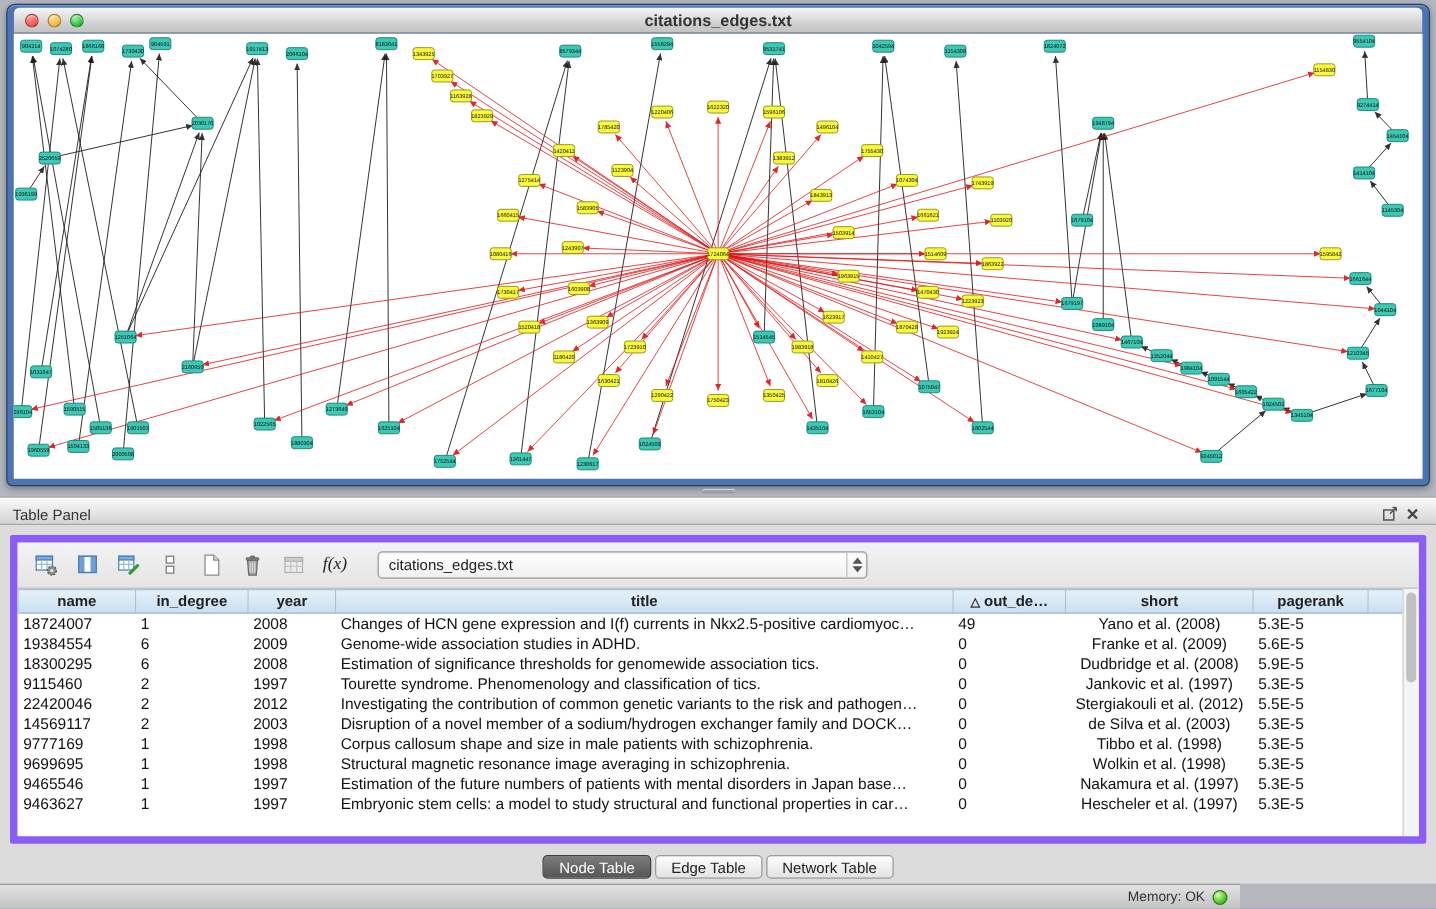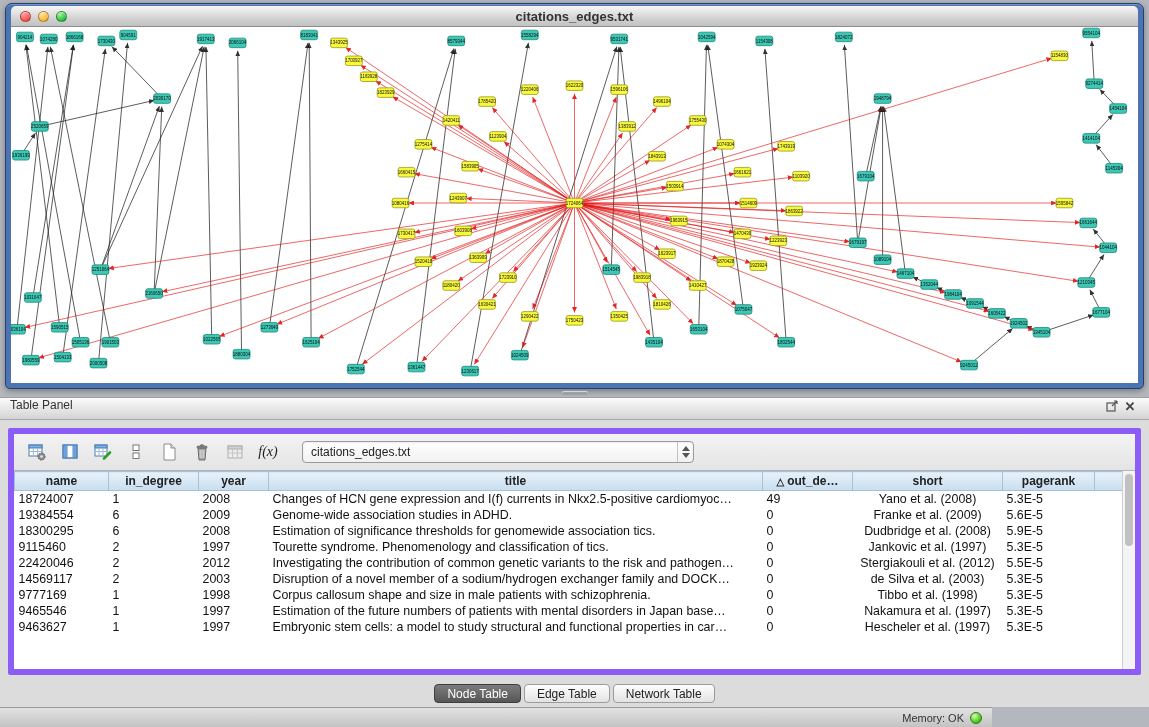--- a/index.html
+++ b/index.html
@@ -33,21 +33,21 @@
   .splitter{ position:absolute; left:0; top:389px; width:1149px; height:8px; }
   .splitter .grip{ width:26px; height:4px; margin:2px auto 0; border-radius:2px;
     background:#9aa0a6; box-shadow:inset 0 1px 0 rgba(255,255,255,.6); }
 
   
   .table-panel{ position:absolute; left:0; top:397px; width:1149px; height:310px;
     background:#dcdcdc; display:flex; flex-direction:column; }
   .panel-header{ height:23px; flex:0 0 23px;
     background:linear-gradient(#fbfbfb,#d4d4d4);
     border-top:1px solid #9e9e9e; border-bottom:1px solid #a8a8a8;
-    display:flex; align-items:flex-start; padding:0 10px; font-size:12px; color:#333; }
+    display:flex; align-items:flex-end; padding:0 10px; font-size:12px; color:#333; }
   .panel-header .spacer{ flex:1; }
   .panel-hbtn{ width:18px; height:16px; display:flex; align-items:center; justify-content:center;
     cursor:default; color:#444; }
   .panel-hbtn.close{ font-size:13px; font-weight:bold; }
 
   .panel-body{ flex:1 1 auto; margin:8px 8px 4px 8px; background:#e9e9e9;
     border:6px solid #8b5cf6; border-radius:2px; display:flex; flex-direction:column; overflow:hidden; }
 
   .toolbar{ height:36px; flex:0 0 36px; display:flex; align-items:center; gap:7px; padding:4px 10px;
     background:linear-gradient(#f3f3f3,#e4e4e4); }
@@ -852,20 +852,30 @@
               <td>9777169</td>
               <td>1</td>
               <td>1998</td>
               <td>Corpus callosum shape and size in male patients with schizophrenia.</td>
               <td>0</td>
               <td class="short">Tibbo et al. (1998)</td>
               <td>5.3E-5</td>
               <td></td>
             </tr>
             <tr>
+              <td>9699695</td>
+              <td>1</td>
+              <td>1998</td>
+              <td>Structural magnetic resonance image averaging in schizophrenia.</td>
+              <td>0</td>
+              <td class="short">Wolkin et al. (1998)</td>
+              <td>5.3E-5</td>
+              <td></td>
+            </tr>
+            <tr>
               <td>9465546</td>
               <td>1</td>
               <td>1997</td>
               <td>Estimation of the future numbers of patients with mental disorders in Japan base…</td>
               <td>0</td>
               <td class="short">Nakamura et al. (1997)</td>
               <td>5.3E-5</td>
               <td></td>
             </tr>
             <tr>

